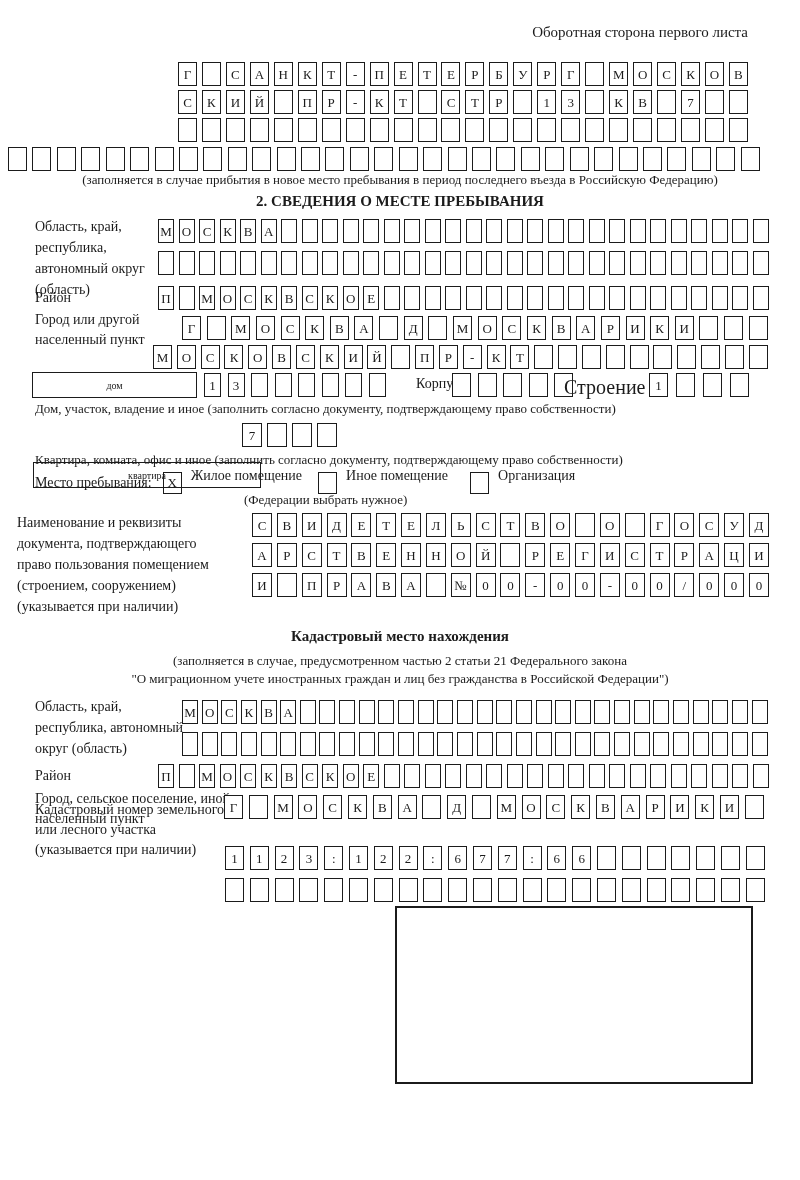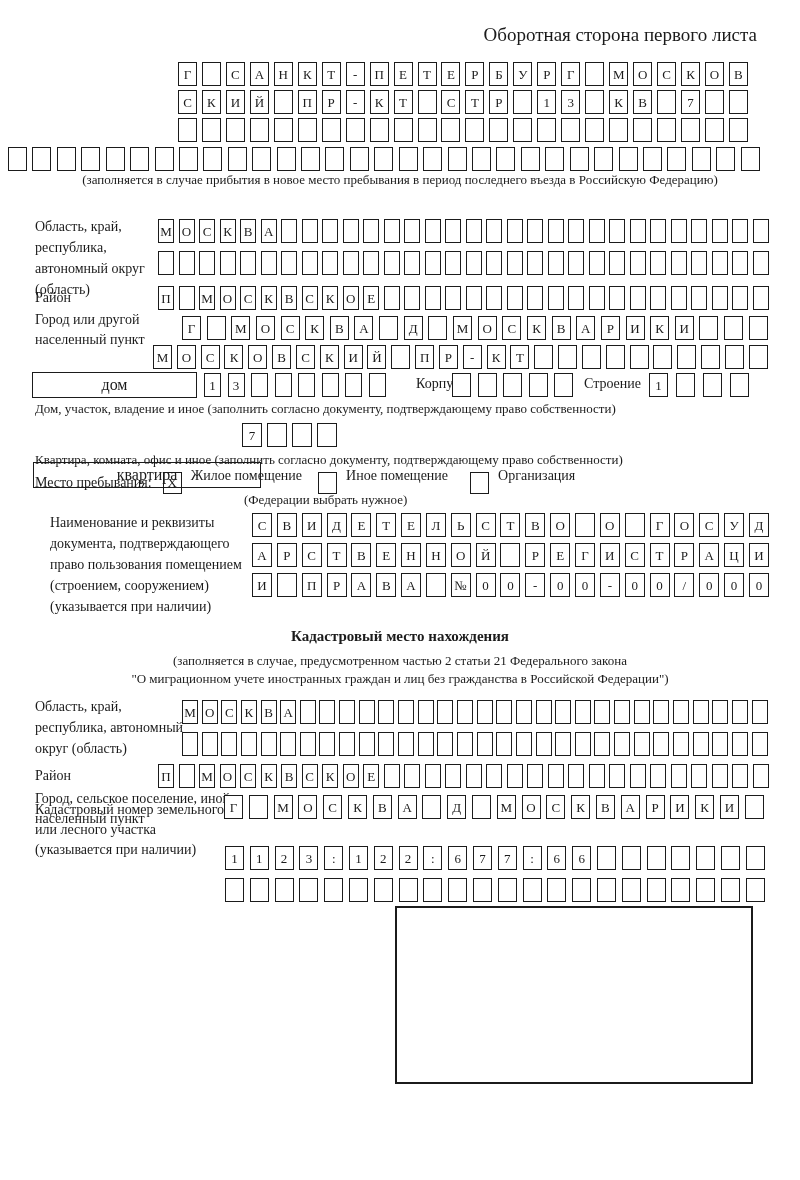--- a/index.html
+++ b/index.html
@@ -14,27 +14,27 @@
   .center{left:0;width:800px;text-align:center;}
   .title{position:absolute;font-size:15px;font-weight:bold;}
   .cellrow{position:absolute;display:flex;justify-content:space-between;}
   .cell{
     width:var(--cw,19px);height:24px;box-sizing:border-box;
     border:1.7px solid #1b1b1b;display:flex;align-items:center;justify-content:center;
     font-size:13px;padding-top:1px;background:#fff;
   }
   .widebox{
     position:absolute;height:26px;box-sizing:border-box;border:1.8px solid #1b1b1b;
-    display:flex;align-items:center;justify-content:center;font-size:16px;background:#fff;
+    display:flex;align-items:center;justify-content:center;font-size:10px;background:#fff;
   }
   .cbox{
     width:19px;height:22px;box-sizing:border-box;border:1.7px solid #1b1b1b;
     display:inline-flex;align-items:center;justify-content:center;font-size:13px;flex:none;
   }
-  #side-note{position:absolute;top:24px;right:43px;font-size:19px;}
+  #side-note{position:absolute;top:24px;right:52px;font-size:15px;}
   
   #prev-label{left:35px;top:64px;width:152px;}
   #rowA1{left:178px;top:62px;width:570px;--cw:19px;}
   #rowA2{left:178px;top:90px;width:570px;--cw:19px;}
   #rowA3{left:178px;top:118px;width:570px;--cw:19px;}
   #rowA4{left:8px;top:147px;width:752px;--cw:19px;}
   #prev-note{top:172px;}
   #s2-title{top:193px;left:0;width:800px;text-align:center;}
   
   #region2-label{left:35px;top:216px;width:128px;}
@@ -43,33 +43,33 @@
   #district2-label{left:35px;top:287px;}
   #district2-r{left:158px;top:286px;width:611px;--cw:16px;}
   #city2-label{left:35px;top:310px;width:158px;line-height:20px;}
   #city2-r{left:182px;top:316px;width:586px;--cw:19px;}
   #street2-label{left:35px;top:341px;margin-top:28px;}
   #street2-r{left:153px;top:345px;width:615px;--cw:19px;}
   #dom-box{left:32px;top:372px;width:165px;}
   #dom-r{left:204px;top:373px;width:182px;--cw:17px;}
   #korpus-label{left:416px;top:376px;font-size:14px;}
   #korpus-r{left:452px;top:373px;width:121px;--cw:19px;}
-  #stroenie-label{left:584px;top:376px;font-size:14px;}
+  #stroenie-label{left:564px;top:376px;font-size:20px;}
   #stroenie-r{left:649px;top:373px;width:100px;--cw:19px;}
   #house-note{left:35px;top:401px;}
   #kvart-box{left:33px;top:422px;width:228px;margin-top:40px;}
   #kvart-r{left:242px;top:423px;width:95px;--cw:20px;}
   #apt-note{left:35px;top:452px;}
   #stay-row{left:35px;top:468px;display:flex;align-items:center;font-size:14px;text-align:right;}
   #stay-row .opt-label{margin:0 0 13px 9px;}
   #stay-row .gap1{margin-left:11px;}
   #stay-row .gap2{margin-left:16px;}
   #stay-row .gap3{margin-left:22px;}
   #stay-note{left:244px;top:492px;}
-  #doc-label{left:50px;top:512px;width:208px;}
+  #doc-label{left:17px;top:512px;width:208px;}
   #doc-r1{left:252px;top:513px;width:517px;--cw:20px;}
   #doc-r2{left:252px;top:543px;width:517px;--cw:20px;}
   #doc-r3{left:252px;top:573px;width:517px;--cw:20px;}
   
   #fact-title{top:628px;left:0;width:800px;text-align:center;}
   #fact-note1{top:653px;}
   #fact-note2{top:671px;}
   #fact-region-label{left:35px;top:696px;width:152px;}
   #fact-region-r1{left:182px;top:700px;width:586px;--cw:16px;}
   #fact-region-r2{left:182px;top:732px;width:586px;--cw:16px;}
@@ -197,20 +197,21 @@
       <span class="cell"></span>
       <span class="cell"></span>
       <span class="cell"></span>
       <span class="cell"></span>
       <span class="cell"></span>
       <span class="cell"></span>
       <span class="cell"></span>
     </div>
   <div class="note center" id="prev-note">(заполняется в случае прибытия в новое место пребывания в период последнего въезда в Российскую Федерацию)</div>
 
+  <div class="title" id="s2-title">2. СВЕДЕНИЯ О МЕСТЕ ПРЕБЫВАНИЯ</div>
 
   <div class="lbl" id="region2-label">Область, край, республика, автономный округ (область)</div>
   <div class="cellrow" id="region2-r1">
       <span class="cell">М</span>
       <span class="cell">О</span>
       <span class="cell">С</span>
       <span class="cell">К</span>
       <span class="cell">В</span>
       <span class="cell">А</span>
       <span class="cell"></span>

